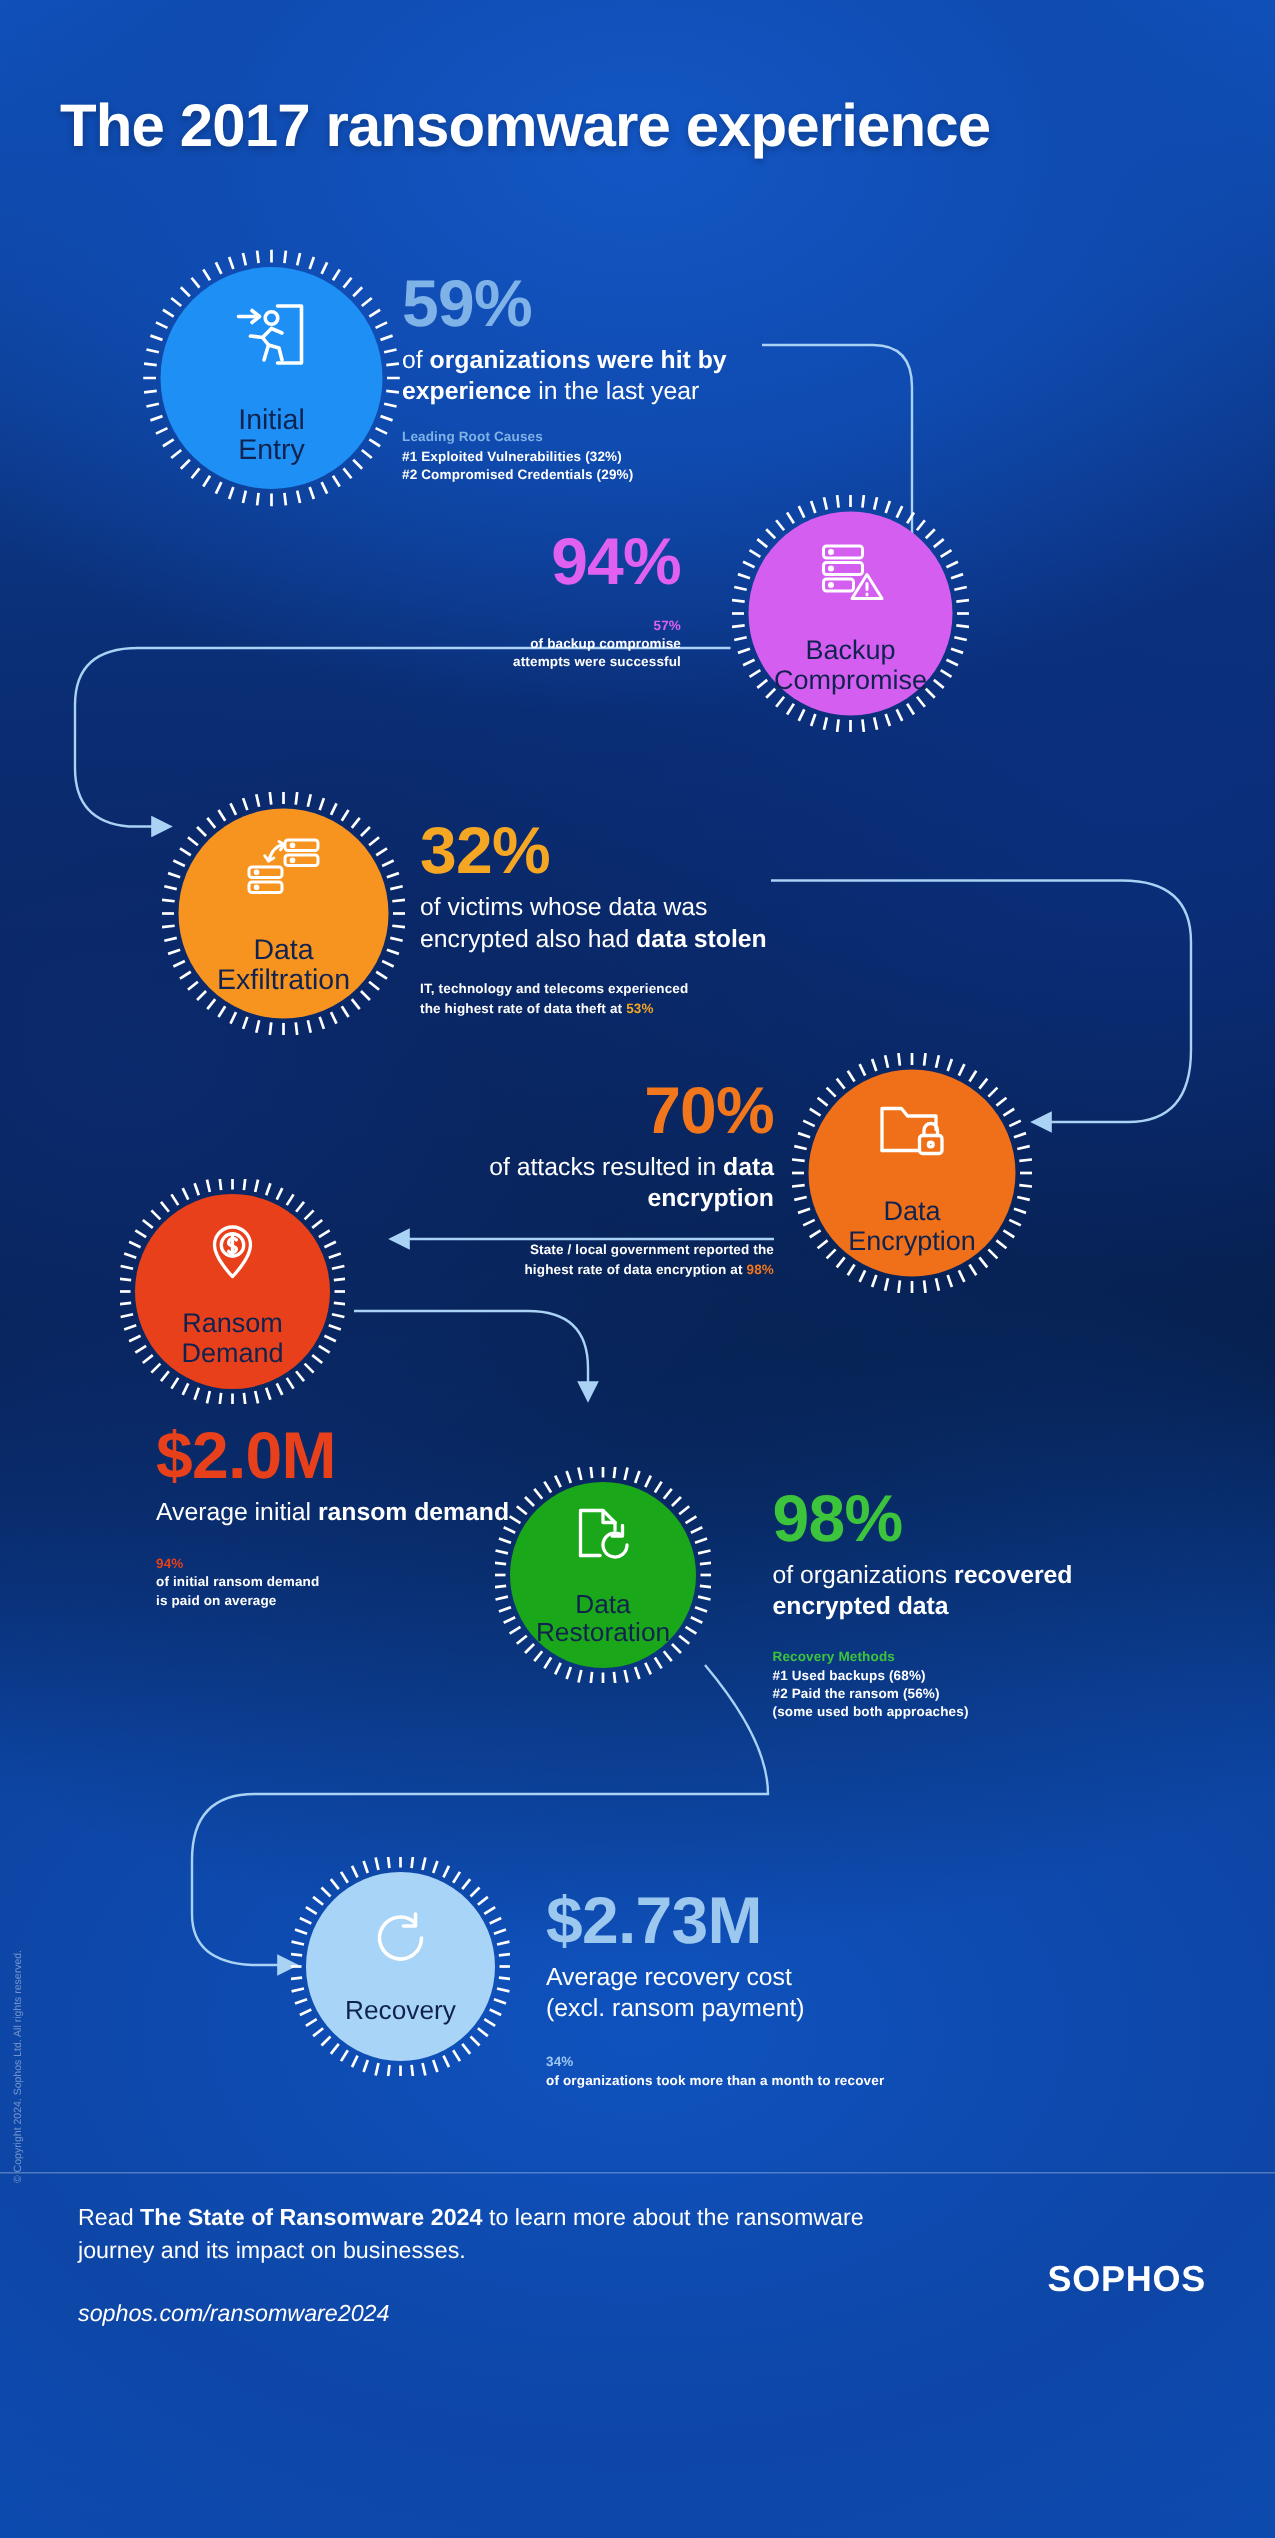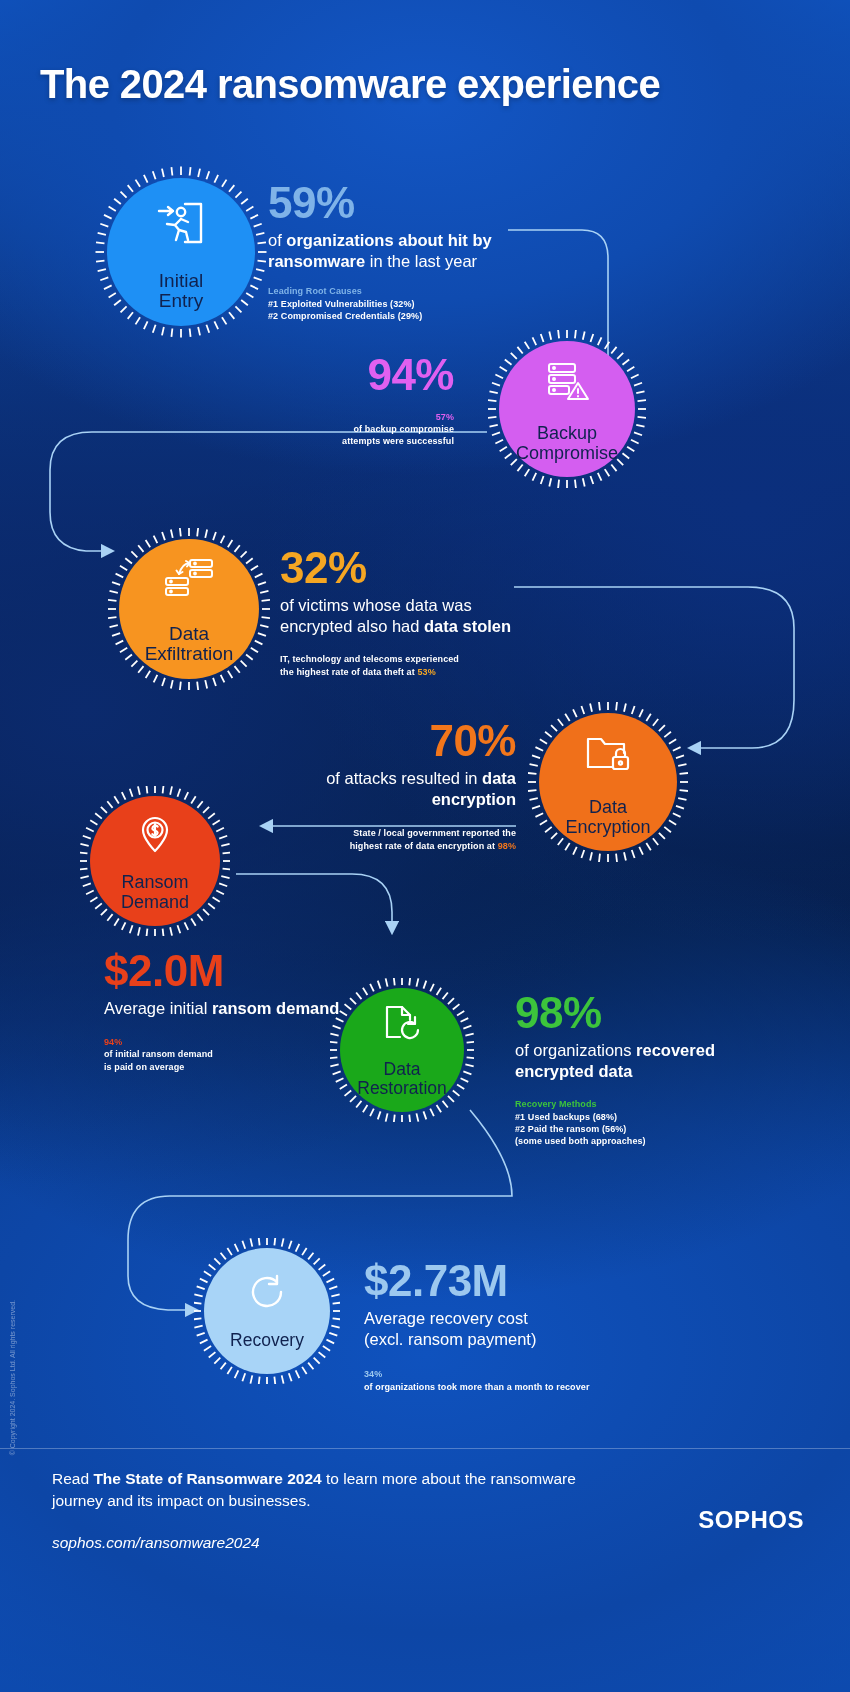--- a/index.html
+++ b/index.html
@@ -101,21 +101,21 @@
     transform-origin:left top;
     transform:rotate(-90deg) translateX(-100%);
     white-space:nowrap;
   }
 </style>
 </head>
 <body>
 
 <div id="page">
 
-  <div id="title">The 2024 ransomware experience</div>
+  <div id="title">The 2017 ransomware experience</div>
 
   <svg id="links" viewBox="0 0 850 1692">
     <defs>
       <marker id="ah" markerWidth="9" markerHeight="9" refX="7" refY="4.5" orient="auto">
         <path d="M0,0 L9,4.5 L0,9 Z" fill="#a9d2f5"></path>
       </marker>
     </defs>
     <g fill="none" stroke="#a9d2f5" stroke-width="1.6">
 
       <path d="M508,230 H582 Q608,230 608,258 V372 Q608,392 588,392 H548" marker-end="url(#ah)"></path>
@@ -207,21 +207,21 @@
       <div class="node-label">
         <span style="white-space:pre-line;">Initial
 Entry</span>
       </div>
     </div>
   </div>
 
   <div class="stat al" style="left:268px; top:180px; width:262px;">
     <div class="pct" style="color:#7fb3e8;">59%</div>
     <div class="desc">
-      <span>of </span><b>organizations about hit by ransomware</b><span> in the last year</span>
+      <span>of </span><b>organizations were hit by experience</b><span> in the last year</span>
     </div>
     <div class="fine">
       <div style="color:#7fb3e8;">Leading Root Causes</div>
       <div><span>#1 Exploited Vulnerabilities (32%)</span></div>
       <div><span>#2  Compromised Credentials (29%)</span></div>
     </div>
   </div>
 
   <div class="node" style="left:488px; top:330px; width:158px; height:158px;">
       <svg width="158" height="158" viewBox="0 0 158 158" class="ticks">

